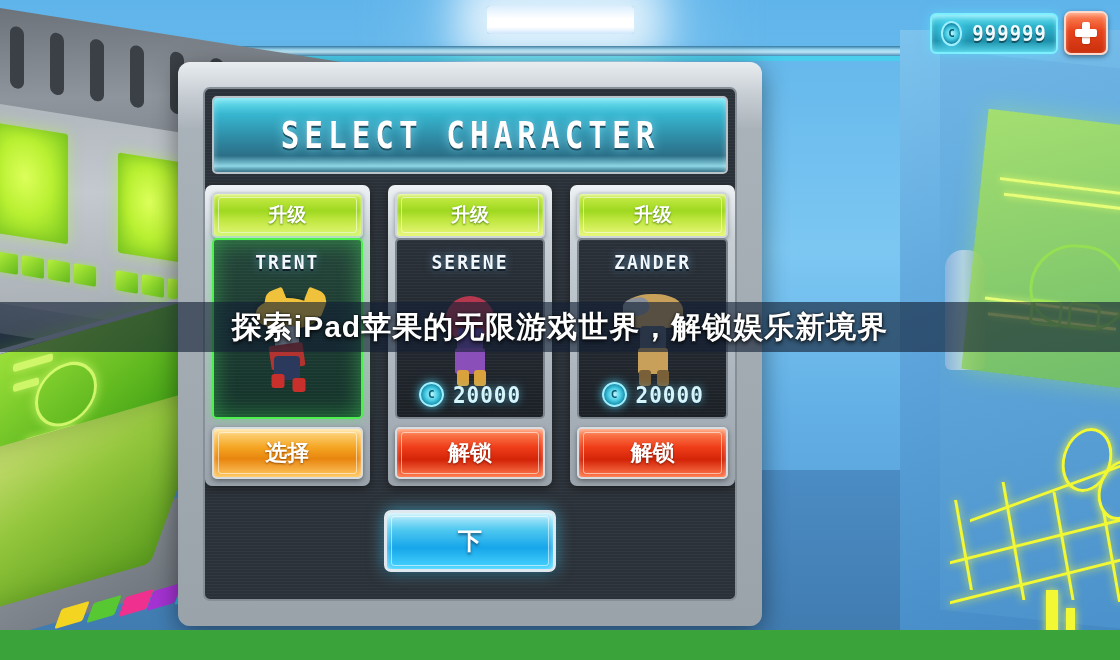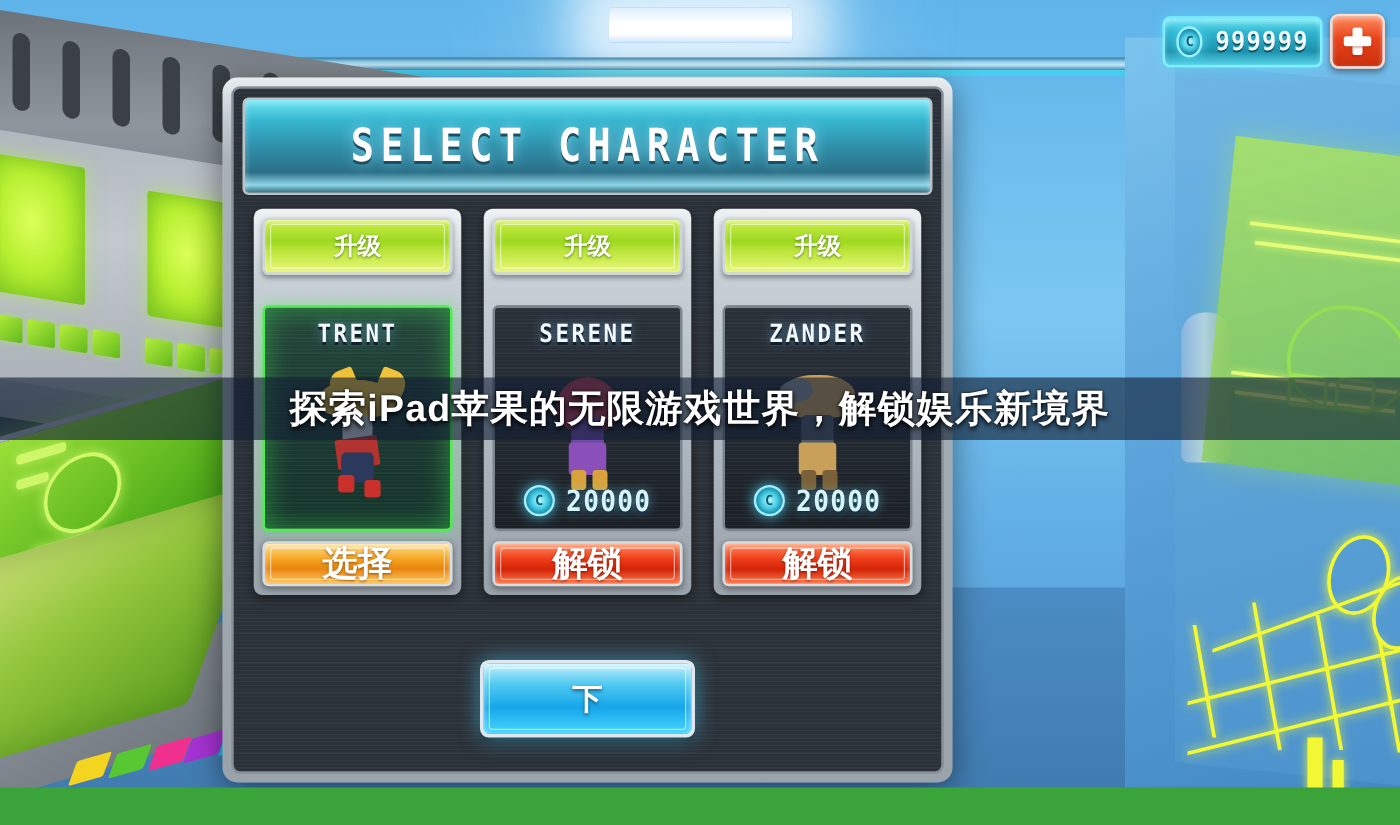--- a/index.html
+++ b/index.html
@@ -69,21 +69,21 @@
   .holo-eye{position:absolute;width:26px;height:20px;border:3px solid rgba(160,230,90,.95);border-radius:5px;transform:skew(-6deg,7deg);}
   .bp{position:absolute;left:950px;top:430px;width:180px;height:200px;}
   .bp i{position:absolute;background:#f2f833;box-shadow:0 0 8px rgba(240,250,60,.9);}
   .bp-ring{position:absolute;border:3px solid #f2f833;border-radius:50%;box-shadow:0 0 9px rgba(240,250,60,.85);}
   .cyl{position:absolute;left:945px;top:250px;width:40px;height:120px;border-radius:18px 18px 6px 6px;
     background:linear-gradient(90deg,#8fb6de,#b9d4ee 45%,#7ba4cf);opacity:.9;}
 
   
   .panel{position:absolute;left:178px;top:62px;width:584px;height:564px;border-radius:12px;
     background:linear-gradient(180deg,#e9edf0 0%,#c5ccd2 6%,#aab2b9 12%,#9aa2aa 100%);
-    padding:7px;box-sizing:border-box;box-shadow:0 6px 26px rgba(0,0,0,.45);}
+    padding:25px;box-sizing:border-box;box-shadow:0 6px 26px rgba(0,0,0,.45);}
   .panel-in{position:relative;width:100%;height:100%;border-radius:7px;box-sizing:border-box;
     background:#2b3138;border:2px solid #868f97;overflow:hidden;}
   .panel-in:before{content:"";position:absolute;inset:0;
     background:repeating-linear-gradient(180deg,rgba(255,255,255,.035) 0 1px,rgba(0,0,0,0) 1px 3px);pointer-events:none;}
 
   .title-bar{position:relative;margin:7px;height:78px;border-radius:5px;box-sizing:border-box;
     border:2px solid #b9c3ca;
     background:linear-gradient(180deg,#6fe6f4 0%,#37b6d0 22%,#2f8aa4 55%,#2b6f87 78%,#8fd6e6 92%,#2a6a80 100%);
     display:flex;align-items:center;justify-content:center;
     box-shadow:inset 0 2px 6px rgba(255,255,255,.35);}
@@ -99,21 +99,21 @@
 
   .btn{position:relative;border-radius:5px;display:flex;align-items:center;justify-content:center;
     box-sizing:border-box;font-weight:bold;color:#fff;cursor:pointer;user-select:none;}
   .btn:after{content:"";position:absolute;left:4px;right:4px;top:3px;bottom:3px;border:1px solid rgba(255,255,255,.55);border-radius:3px;pointer-events:none;}
 
   .btn-up{height:46px;font-size:19px;border:2px solid #cfd6db;
     background:linear-gradient(180deg,#cdee4b 0%,#9ed820 40%,#bde63c 60%,#e9f77a 100%);
     color:#fff;text-shadow:0 1px 2px rgba(60,110,0,.85);
     box-shadow:inset 0 2px 3px rgba(255,255,255,.6),0 2px 4px rgba(0,0,0,.35);}
 
-  .portrait{position:relative;margin-top:24px;height:177px;border-radius:5px;overflow:hidden;
+  .portrait{position:relative;margin-top:0;height:177px;border-radius:5px;overflow:hidden;
     background:linear-gradient(180deg,#2a3038 0%,#232930 55%,#1b2026 100%);
     border:2px solid #7d868e;}
   .portrait.sel{border-color:#4df04d;
     background:linear-gradient(180deg,#24463a 0%,#1d3b32 45%,#14332b 100%);
     box-shadow:inset 0 0 22px rgba(70,245,90,.45),0 0 12px rgba(70,245,90,.45);}
   .portrait:before{content:"";position:absolute;inset:0;
     background:repeating-linear-gradient(180deg,rgba(255,255,255,.04) 0 1px,rgba(0,0,0,0) 1px 3px);}
   .char-name{position:absolute;left:0;right:0;top:11px;text-align:center;font-size:18px;letter-spacing:2px;
     font-family:"DejaVu Sans Mono","Liberation Mono",monospace;font-weight:bold;color:#f2f7fb;
     text-shadow:0 2px 0 #12202b,0 0 8px rgba(120,200,255,.55);transform:scaleY(1.12);}
@@ -124,21 +124,21 @@
   .price{position:absolute;left:0;right:0;bottom:10px;display:flex;align-items:center;justify-content:center;gap:9px;}
   .coin{width:25px;height:25px;border-radius:50%;box-sizing:border-box;
     background:radial-gradient(circle at 50% 50%,#bff6ff 0%,#47cde4 42%,#1a8fae 70%,#0d5f78 100%);
     border:2px solid #9ef0ff;display:flex;align-items:center;justify-content:center;
     font-size:11px;font-weight:bold;color:#0c5c74;font-family:"DejaVu Sans Mono",monospace;
     box-shadow:0 0 10px rgba(80,220,255,.85);}
   .price-val{font-size:21px;font-weight:bold;color:#d6f5fb;letter-spacing:1px;
     font-family:"DejaVu Sans Mono","Liberation Mono",monospace;
     text-shadow:0 2px 0 #153342,0 0 8px rgba(110,220,255,.6);transform:scaleY(1.1);}
 
-  .btn-act{height:36px;margin-top:8px;font-size:28px;border:2px solid #d7dde1;}
+  .btn-act{height:52px;margin-top:8px;font-size:22px;border:2px solid #d7dde1;}
   .btn-select{background:linear-gradient(180deg,#ffdd8d 0%,#f5a623 38%,#e8850e 62%,#ffc963 100%);
     text-shadow:0 1px 2px rgba(140,70,0,.9);box-shadow:inset 0 2px 4px rgba(255,255,255,.55),0 2px 5px rgba(0,0,0,.4);}
   .btn-unlock{background:linear-gradient(180deg,#ff8e5e 0%,#ef3d19 38%,#d32408 64%,#ff7b4d 100%);
     text-shadow:0 1px 2px rgba(120,20,0,.9);box-shadow:inset 0 2px 4px rgba(255,255,255,.45),0 2px 5px rgba(0,0,0,.4);}
 
   .next-wrap{position:absolute;left:0;right:0;bottom:27px;display:flex;justify-content:center;}
   .btn-next{width:172px;height:62px;font-size:24px;border:3px solid #dfe8ee;border-radius:7px;
     background:linear-gradient(180deg,#bfeffc 0%,#4fc8f0 30%,#16a6ea 62%,#49d5ff 100%);
     text-shadow:0 2px 3px rgba(10,70,110,.85);
     box-shadow:inset 0 2px 6px rgba(255,255,255,.6),0 0 16px rgba(80,210,255,.6),0 3px 6px rgba(0,0,0,.45);}

